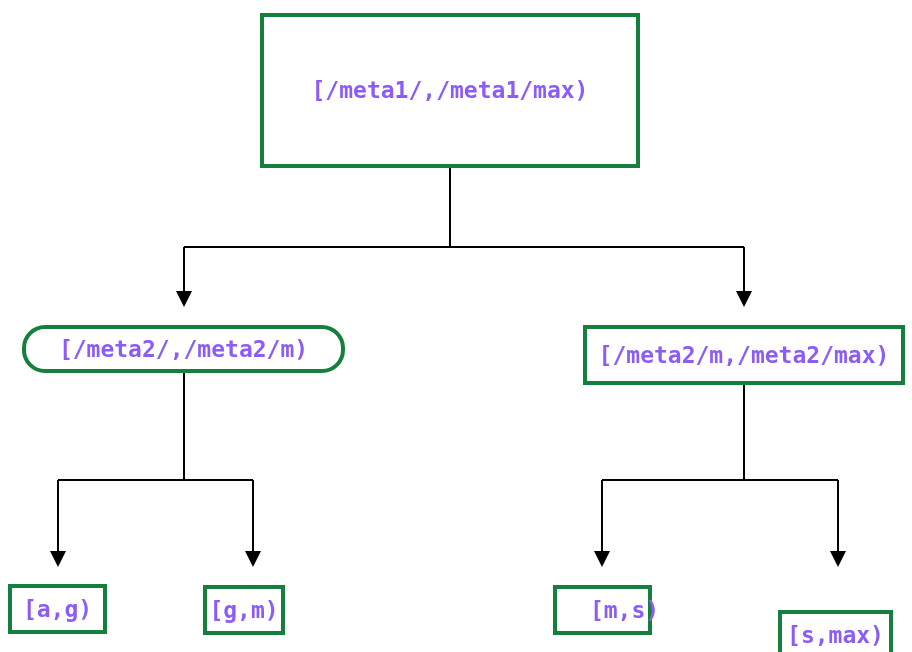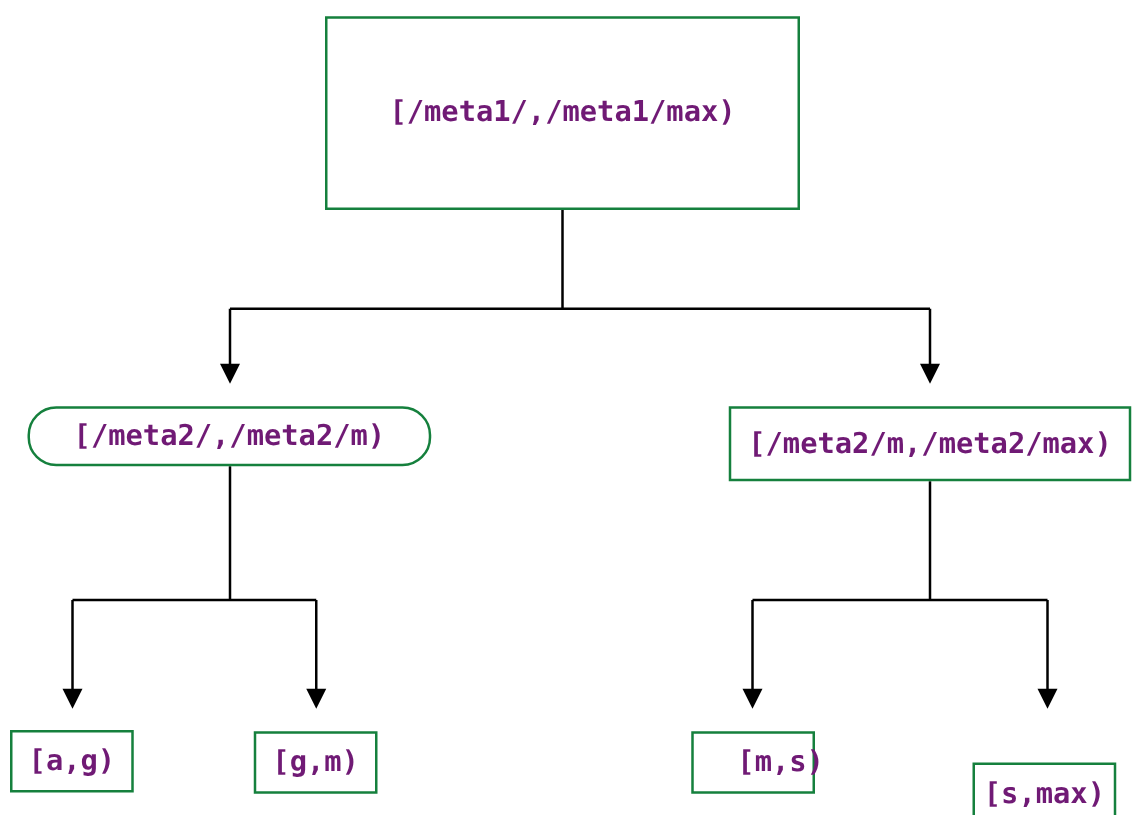--- a/index.html
+++ b/index.html
@@ -23,36 +23,36 @@
     stroke: #000000;
     stroke-width: 2;
     fill: none;
   }
   .arrowhead {
     fill: #000000;
     stroke: none;
   }
   .node {
     position: absolute;
-    border: 2px solid #15803d;
+    border: 4px solid #15803d;
     background: #ffffff;
-    color: #701a75;
+    color: #8b5cf6;
     display: flex;
     align-items: center;
     justify-content: center;
     font-size: 23px;
     font-weight: bold;
     white-space: nowrap;
     line-height: 1;
   }
   .node-root     { left: 260px; top: 13px;  width: 380px; height: 155px; }
   .node-l2-left  { left: 22px;  top: 325px; width: 323px; height: 48px; border-radius: 23px; }
   .node-l2-right { left: 583px; top: 325px; width: 322px; height: 60px; }
   .node-leaf-ag   { left: 8px;   top: 584px; width: 99px;  height: 50px; }
-  .node-leaf-gm   { left: 203px; top: 585px; width: 99px;  height: 50px; }
+  .node-leaf-gm   { left: 203px; top: 585px; width: 82px;  height: 50px; }
   .node-leaf-ms   { left: 553px; top: 585px; width: 99px;  height: 50px; padding-left: 44px; }
   .node-leaf-smax { left: 778px; top: 610px; width: 115px; height: 50px; }
 </style>
 </head>
 <body>
 
 <div class="canvas">
 
   <svg class="edges" width="912" height="652" viewBox="0 0 912 652" xmlns="http://www.w3.org/2000/svg">
 

